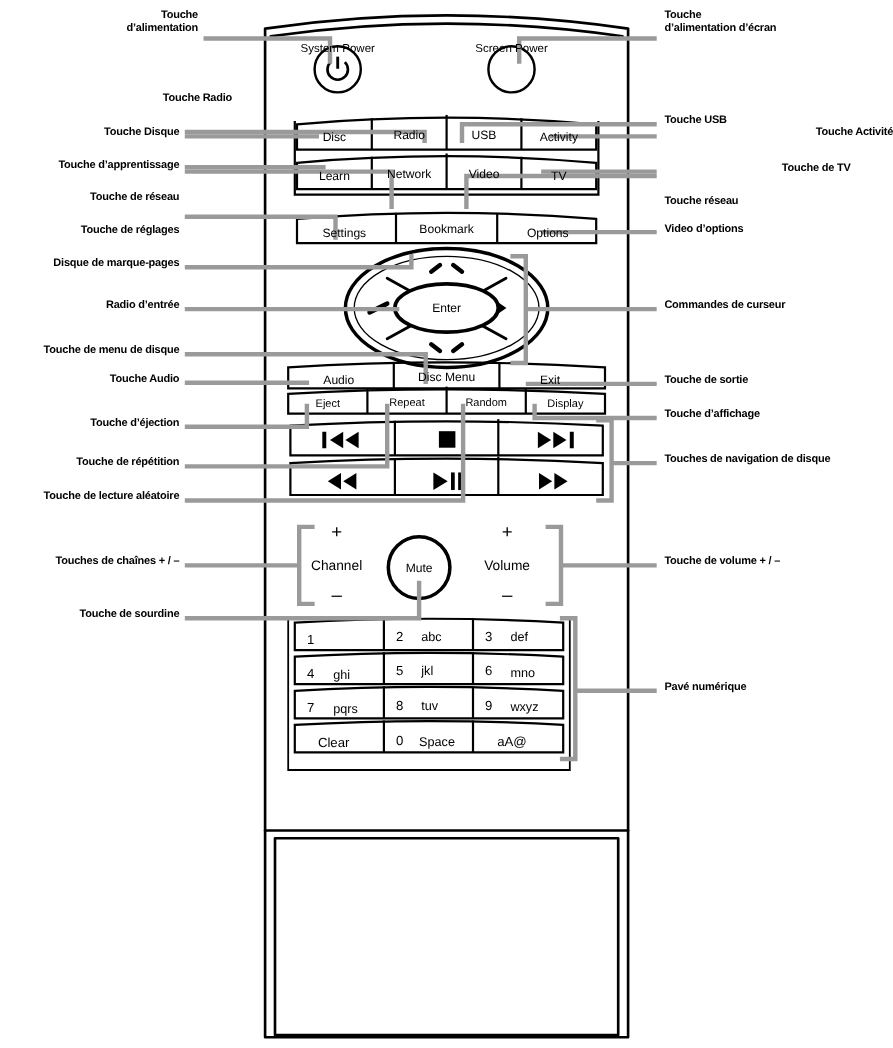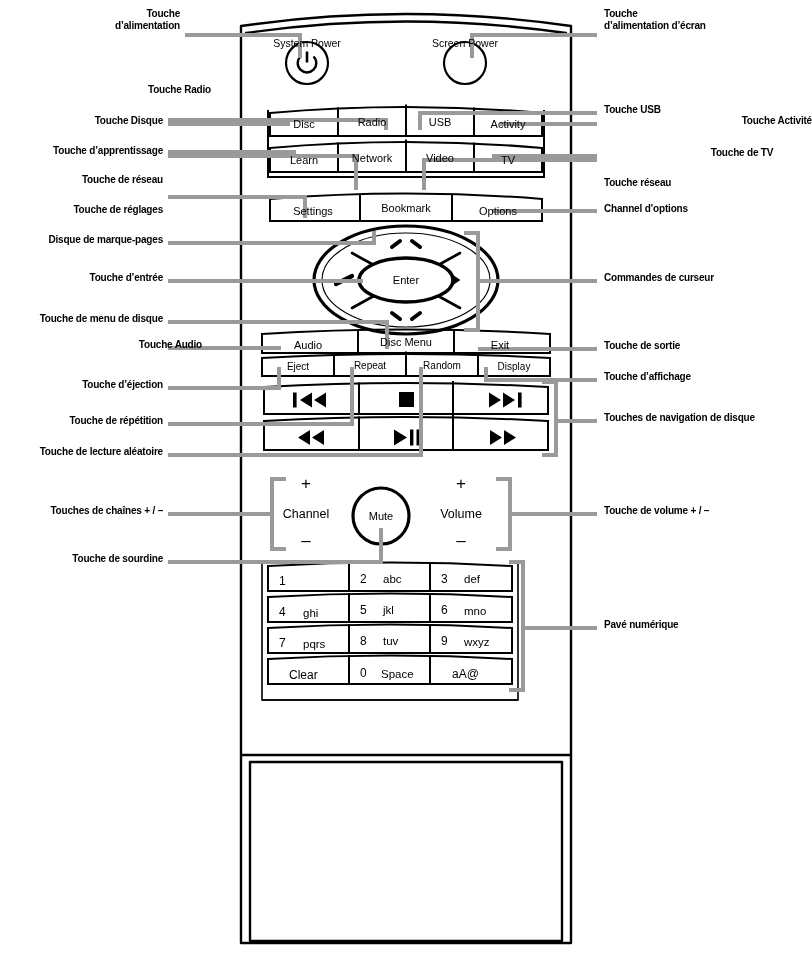--- a/index.html
+++ b/index.html
@@ -270,36 +270,36 @@
   </svg>
 
   <div class="callout left" style="left:0;top:8px;width:180px;">Touche
 d’alimentation</div>
   <div class="callout left" style="left:0;top:84px;width:163px;margin-left:48px;">Touche Radio</div>
   <div class="callout left" style="left:0;top:115px;width:163px;">Touche Disque</div>
   <div class="callout left" style="left:0;top:145px;width:163px;">Touche d’apprentissage</div>
   <div class="callout left" style="left:0;top:174px;width:163px;">Touche de réseau</div>
   <div class="callout left" style="left:0;top:204px;width:163px;">Touche de réglages</div>
   <div class="callout left" style="left:0;top:234px;width:163px;">Disque de marque-pages</div>
-  <div class="callout left" style="left:0;top:272px;width:163px;">Touche d’entrée</div>
+  <div class="callout left" style="left:0;top:272px;width:163px;">Radio d’entrée</div>
   <div class="callout left" style="left:0;top:313px;width:163px;">Touche de menu de disque</div>
-  <div class="callout left" style="left:0;top:339px;width:163px;padding-left:39px;">Touche Audio</div>
+  <div class="callout left" style="left:0;top:339px;width:163px;">Touche Audio</div>
   <div class="callout left" style="left:0;top:379px;width:163px;">Touche d’éjection</div>
   <div class="callout left" style="left:0;top:415px;width:163px;">Touche de répétition</div>
   <div class="callout left" style="left:0;top:446px;width:163px;">Touche de lecture aléatoire</div>
   <div class="callout left" style="left:0;top:505px;width:163px;">Touches de chaînes + / –</div>
   <div class="callout left" style="left:0;top:553px;width:163px;">Touche de sourdine</div>
 
   <div class="callout right" style="left:604px;top:8px;width:208px;">Touche
 d’alimentation d’écran</div>
   <div class="callout right" style="left:604px;top:104px;width:208px;">Touche USB</div>
   <div class="callout right" style="left:604px;top:115px;width:208px;text-align:right;">Touche Activité</div>
   <div class="callout right" style="left:638px;top:147px;width:208px;text-align:center;">Touche de TV</div>
   <div class="callout right" style="left:604px;top:177px;width:208px;">Touche réseau</div>
-  <div class="callout right" style="left:604px;top:203px;width:208px;">Channel d’options</div>
+  <div class="callout right" style="left:604px;top:203px;width:208px;">Video d’options</div>
   <div class="callout right" style="left:604px;top:272px;width:208px;">Commandes de curseur</div>
   <div class="callout right" style="left:604px;top:340px;width:208px;">Touche de sortie</div>
   <div class="callout right" style="left:604px;top:371px;width:208px;">Touche d’affichage</div>
   <div class="callout right" style="left:604px;top:412px;width:208px;">Touches de navigation de disque</div>
   <div class="callout right" style="left:604px;top:505px;width:208px;">Touche de volume + / –</div>
   <div class="callout right" style="left:604px;top:619px;width:208px;">Pavé numérique</div>
 
 </div>
 
 </body></html>

